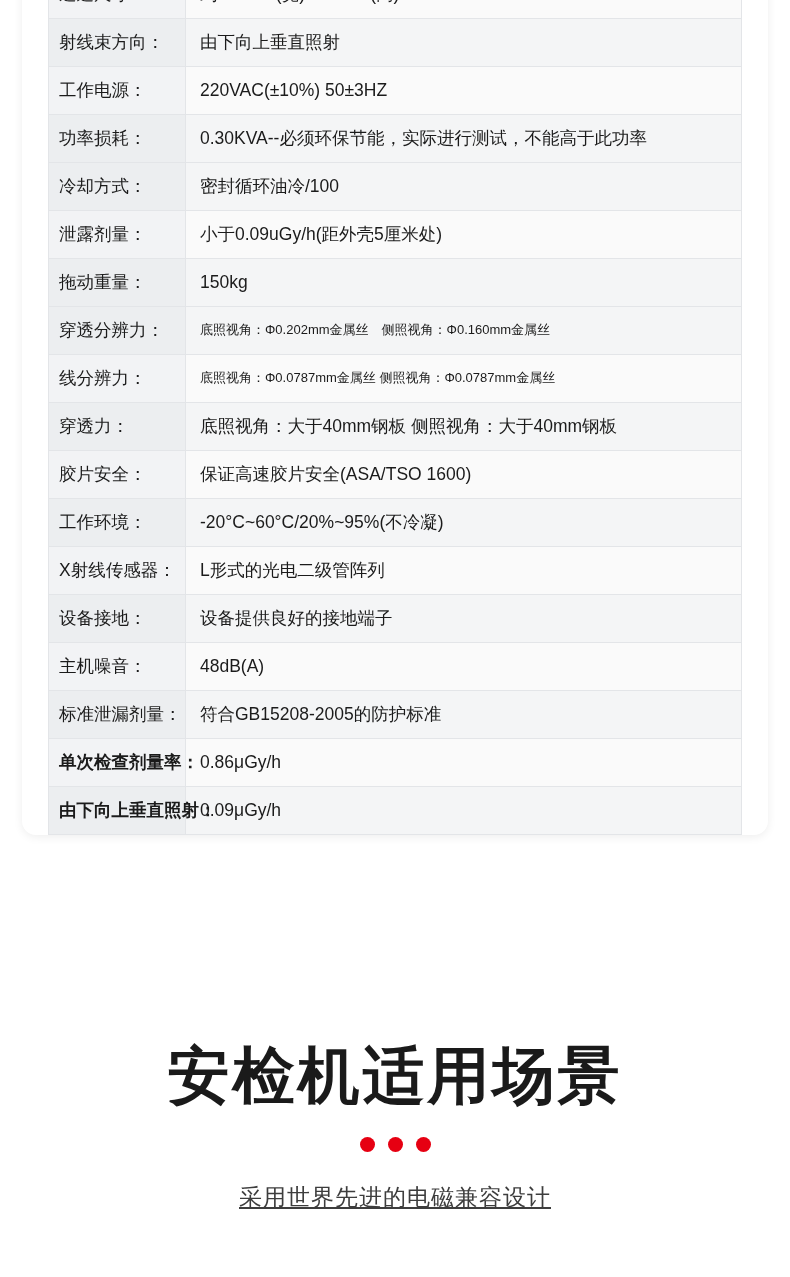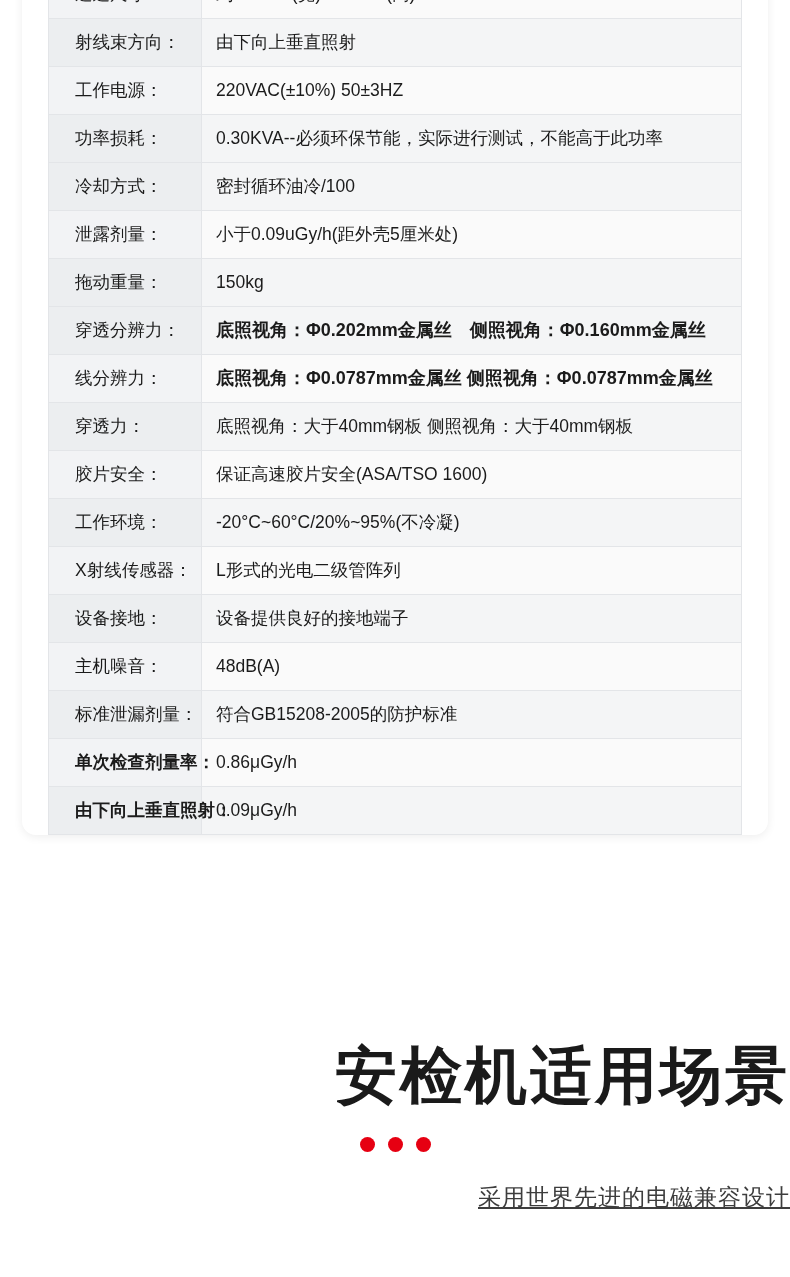--- a/index.html
+++ b/index.html
@@ -47,51 +47,50 @@
     color: #1b1b1b;
     padding: 0 0 0 12px;
     vertical-align: middle;
     line-height: 1.25;
     white-space: nowrap;
     overflow: visible;
   }
   .spec-table td.label {
     width: 126px;
     background: #f2f3f5;
-    padding-left: 26px;
+    padding-left: 10px;
   }
   .spec-table td.value {
     background: #fafafa;
     padding-left: 14px;
   }
   .spec-table tr.alt td.label {
     background: #eceef0;
   }
   .spec-table tr.alt td.value {
     background: #f4f5f6;
   }
   .spec-table td.value.tight {
-    font-size: 18px;
-    font-weight: bold;
+    font-size: 13px;
   }
   .spec-table td.label.wide {
     width: 154px;
     font-weight: bold;
   }
   
   .spec-table tr.wide-label td.label {
     width: 162px;
   }
   
   .section {
     position: absolute;
     left: 0;
     top: 1040px;
     width: 790px;
-    text-align: right;
+    text-align: center;
   }
   .section-title {
     font-family: "DejaVu Sans", "Liberation Sans", sans-serif;
     font-size: 62px;
     font-weight: bold;
     color: #1a1a1a;
     letter-spacing: 3px;
     line-height: 1.15;
     margin: 0;
   }

